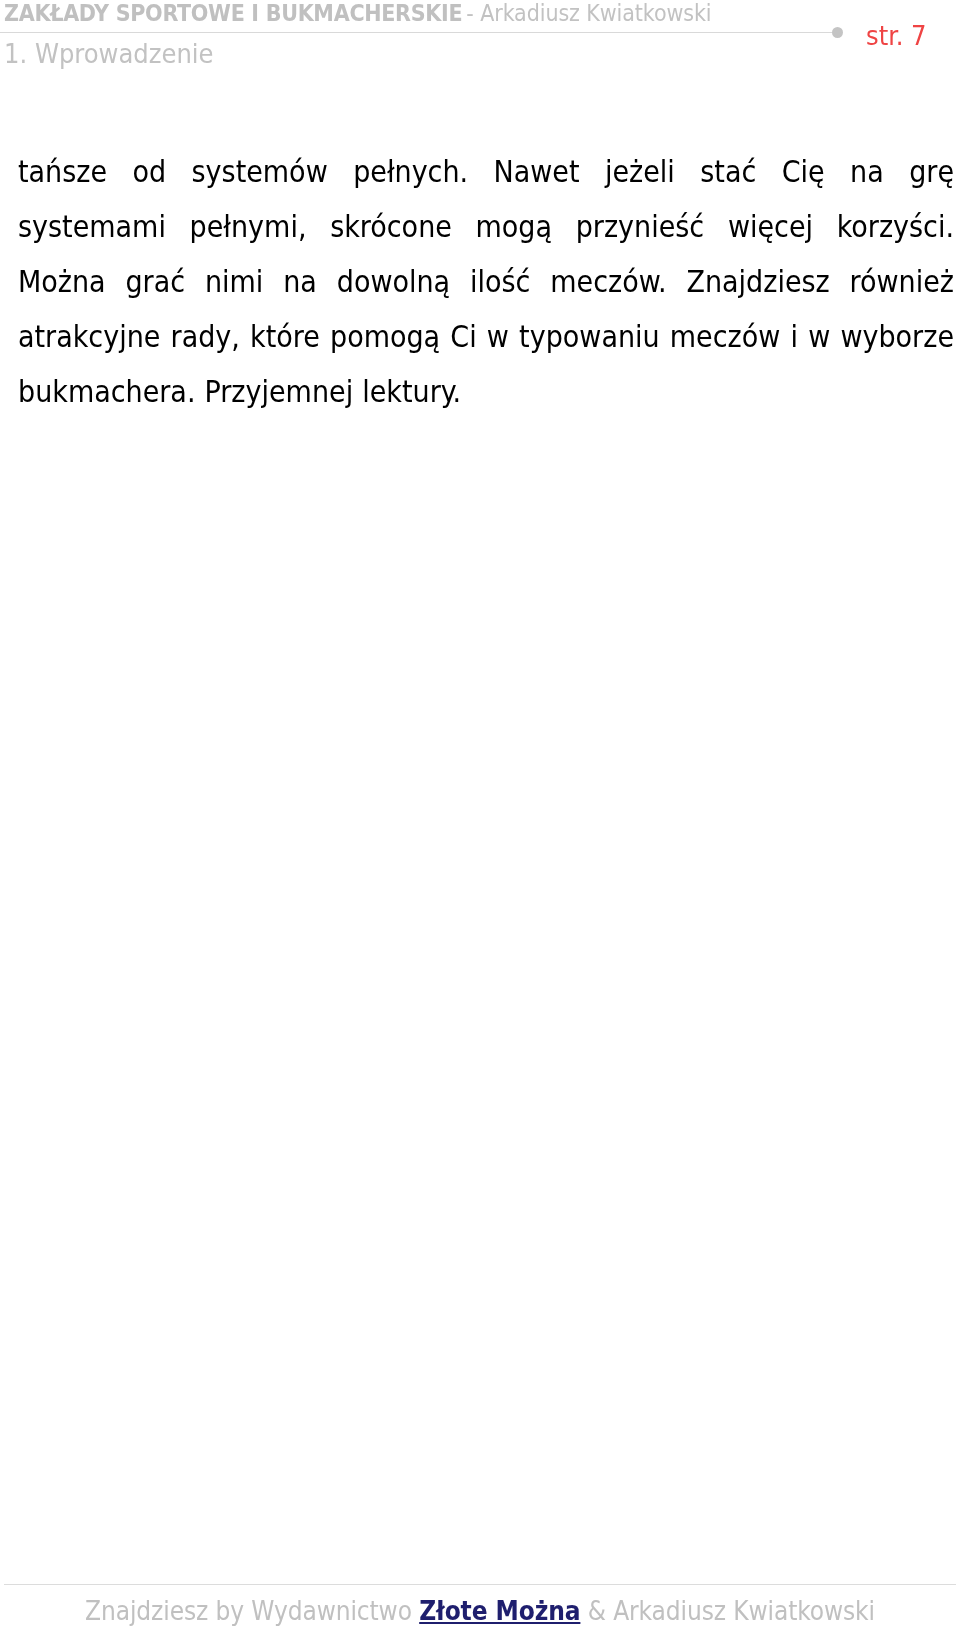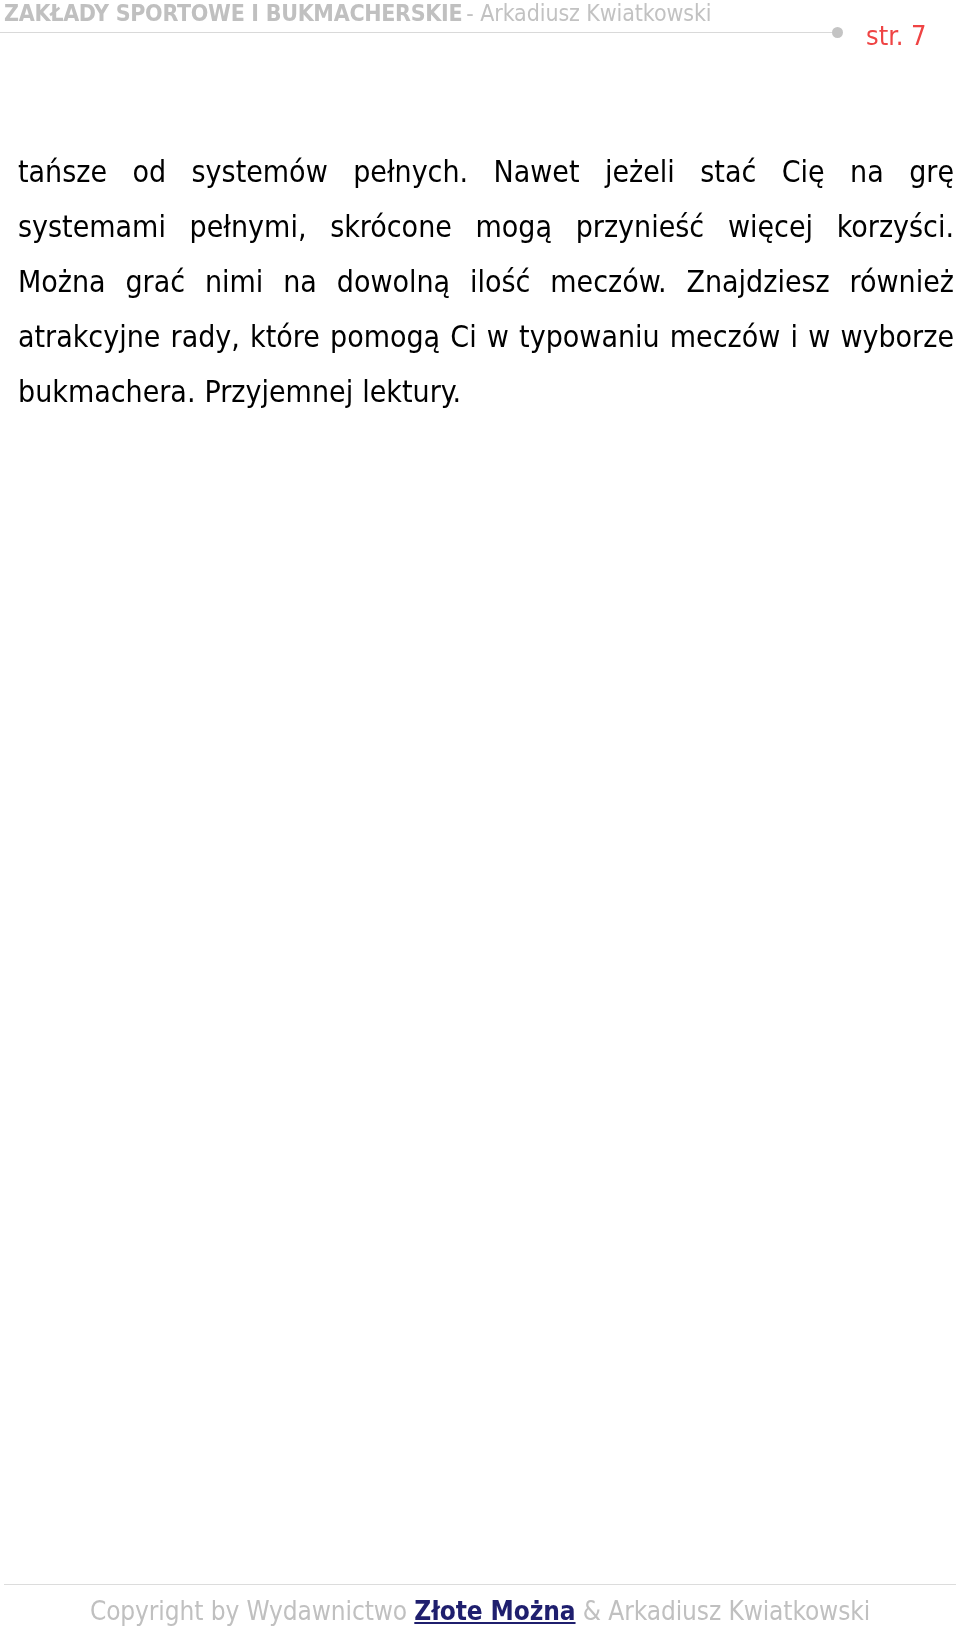--- a/index.html
+++ b/index.html
@@ -179,24 +179,25 @@
     <div class="header-title-row">
       <span class="header-book-title">ZAKŁADY SPORTOWE I BUKMACHERSKIE</span><span class="header-author">- Arkadiusz Kwiatkowski</span>
     </div>
 
     <div class="header-rule"></div>
 
     <div class="header-dot"></div>
 
     <div class="header-page-number">str. 7</div>
 
+    <div class="header-section">1. Wprowadzenie</div>
   </div>
 
   <div class="page-body">
     <p class="body-paragraph">tańsze od systemów pełnych. Nawet jeżeli stać Cię na grę systemami pełnymi, skrócone mogą przynieść więcej korzyści. Można grać nimi na dowolną ilość meczów. Znajdziesz również atrakcyjne rady, które pomogą Ci w typowaniu meczów i w wyborze bukmachera. Przyjemnej lektury.</p>
   </div>
 
   <div class="page-footer">
     <div class="footer-rule"></div>
-    <div class="footer-text"><span>Copyright by Wydawnictwo </span><span class="footer-link">Złote Można</span><span> &amp; Arkadiusz Kwiatkowski</span></div>
+    <div class="footer-text"><span>Znajdziesz by Wydawnictwo </span><span class="footer-link">Złote Można</span><span> &amp; Arkadiusz Kwiatkowski</span></div>
   </div>
 
 </div>
 
 </body></html>

